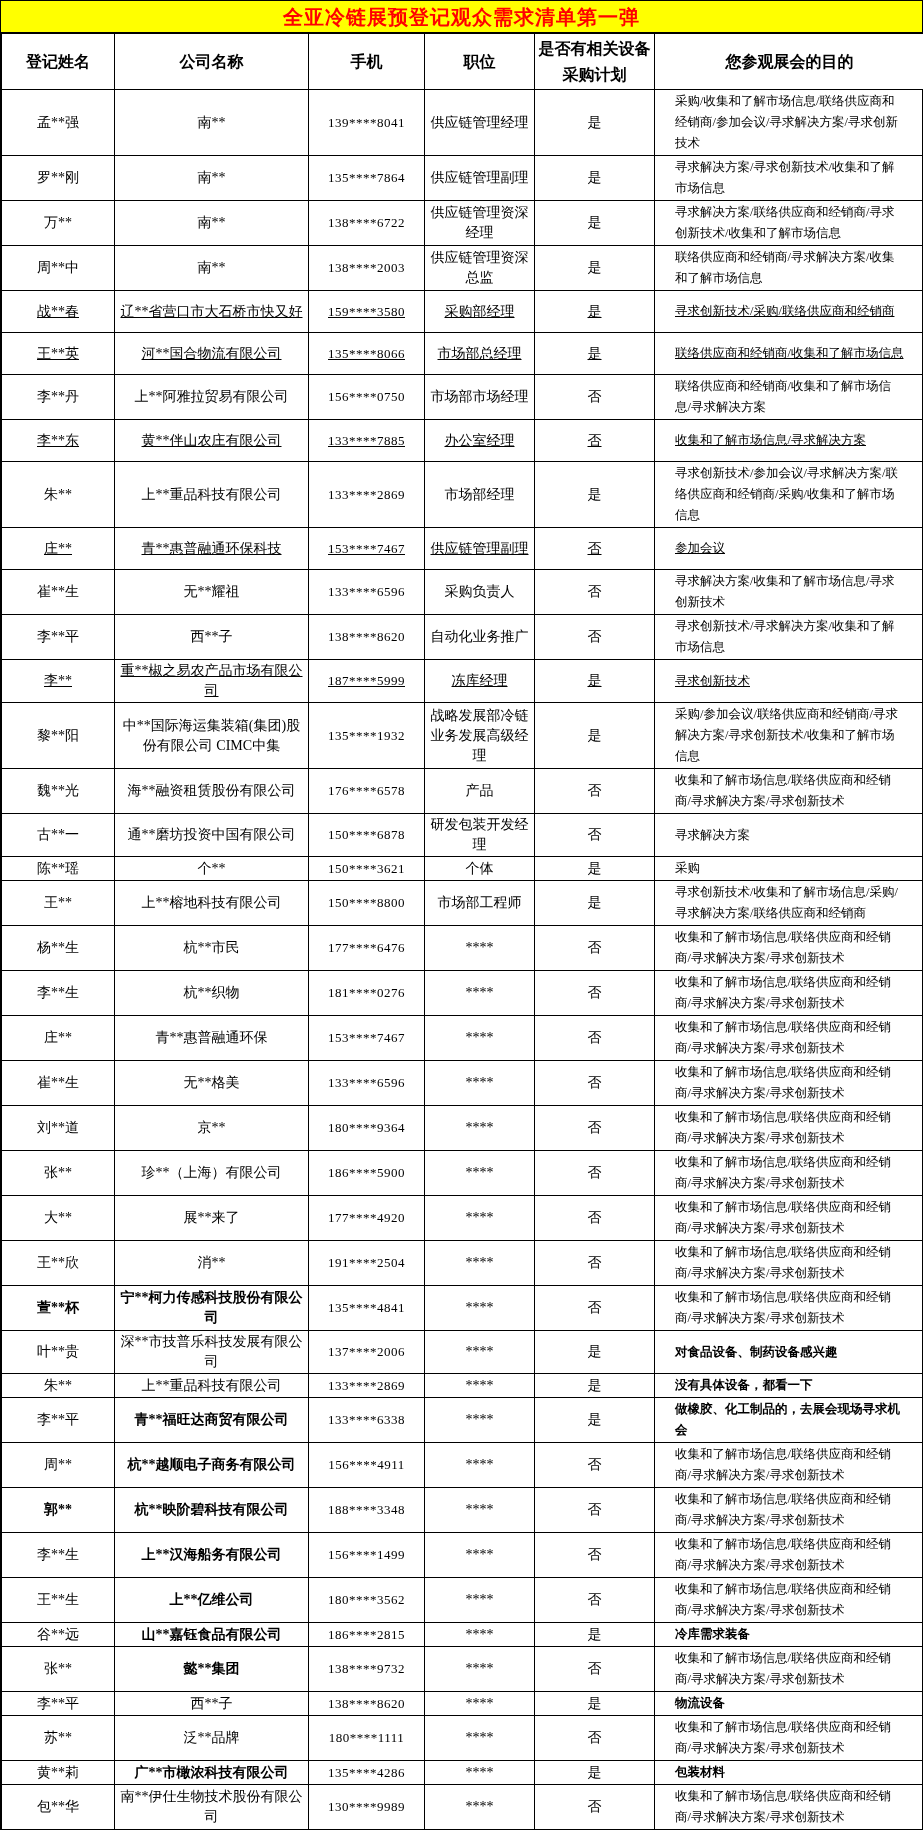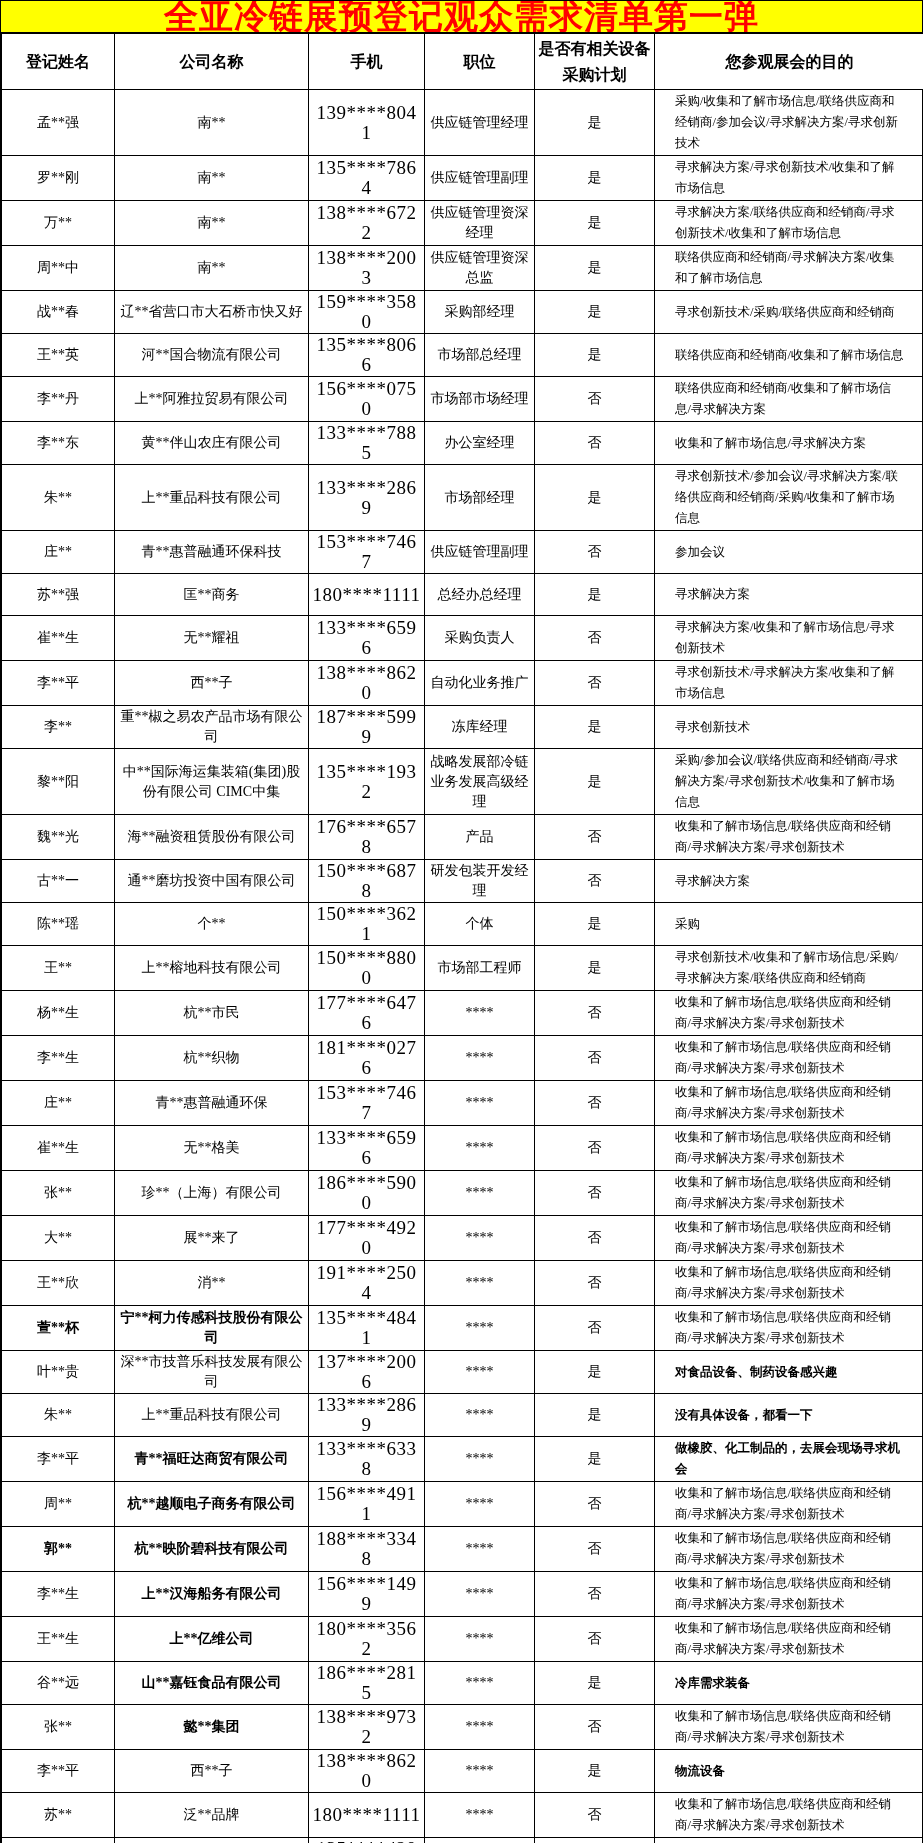--- a/index.html
+++ b/index.html
@@ -8,21 +8,21 @@
     font-family:"Liberation Serif","DejaVu Serif",serif;
     color:#000;
   }
   .sheet{width:923px;border-left:1px solid #000;border-right:1px solid #000;box-sizing:border-box;}
   .title-bar{
     box-sizing:border-box;
     width:100%;
     background:#FFFF00;
     color:#FF0000;
     font-weight:bold;
-    font-size:34px;
+    font-size:20px;
     text-align:center;
     line-height:32px;
     height:33px;
     border-top:1px solid #000;
     border-bottom:1px solid #000;
     letter-spacing:1px;
     overflow:hidden;
   }
   table{
     width:923px;
@@ -44,28 +44,28 @@
     font-weight:bold;
     height:56px;
     line-height:26px;
     background:#fff;
   }
   td{
     font-size:14px;
     line-height:20px;
     height:23px;
   }
-  td.phone{font-size:19px;letter-spacing:0.5px;}
+  td.phone{font-size:13px;letter-spacing:0.5px;}
   td.purpose{
     text-align:left;
     font-size:12.5px;
     line-height:21px;
     padding:1px 20px;
   }
-  tr.tall td{height:42px;}
+  tr.tall td{height:42px;text-decoration:underline;}
   .b{font-weight:bold;}
 </style>
 </head>
 <body>
 
 <div class="sheet">
   <div class="title-bar">全亚冷链展预登记观众需求清单第一弹</div>
 
   <table>
     <colgroup>
@@ -170,28 +170,20 @@
 
   <tr class="tall">
     <td>庄**</td>
     <td>青**惠普融通环保科技</td>
     <td class="phone">153****7467</td>
     <td>供应链管理副理</td>
     <td>否</td>
     <td class="purpose">参加会议</td>
   </tr>
 
-  <tr class="tall">
-    <td>苏**强</td>
-    <td>匡**商务</td>
-    <td class="phone">180****1111</td>
-    <td>总经办总经理</td>
-    <td>是</td>
-    <td class="purpose">寻求解决方案</td>
-  </tr>
 
   <tr>
     <td>崔**生</td>
     <td>无**耀祖</td>
     <td class="phone">133****6596</td>
     <td>采购负责人</td>
     <td>否</td>
     <td class="purpose">寻求解决方案/收集和了解市场信息/寻求创新技术</td>
   </tr>
 
@@ -288,20 +280,28 @@
 
   <tr>
     <td>崔**生</td>
     <td>无**格美</td>
     <td class="phone">133****6596</td>
     <td>****</td>
     <td>否</td>
     <td class="purpose">收集和了解市场信息/联络供应商和经销商/寻求解决方案/寻求创新技术</td>
   </tr>
 
+  <tr>
+    <td>刘**道</td>
+    <td>京**</td>
+    <td class="phone">180****9364</td>
+    <td>****</td>
+    <td>否</td>
+    <td class="purpose">收集和了解市场信息/联络供应商和经销商/寻求解决方案/寻求创新技术</td>
+  </tr>
 
   <tr>
     <td>张**</td>
     <td>珍**（上海）有限公司</td>
     <td class="phone">186****5900</td>
     <td>****</td>
     <td>否</td>
     <td class="purpose">收集和了解市场信息/联络供应商和经销商/寻求解决方案/寻求创新技术</td>
   </tr>
 

